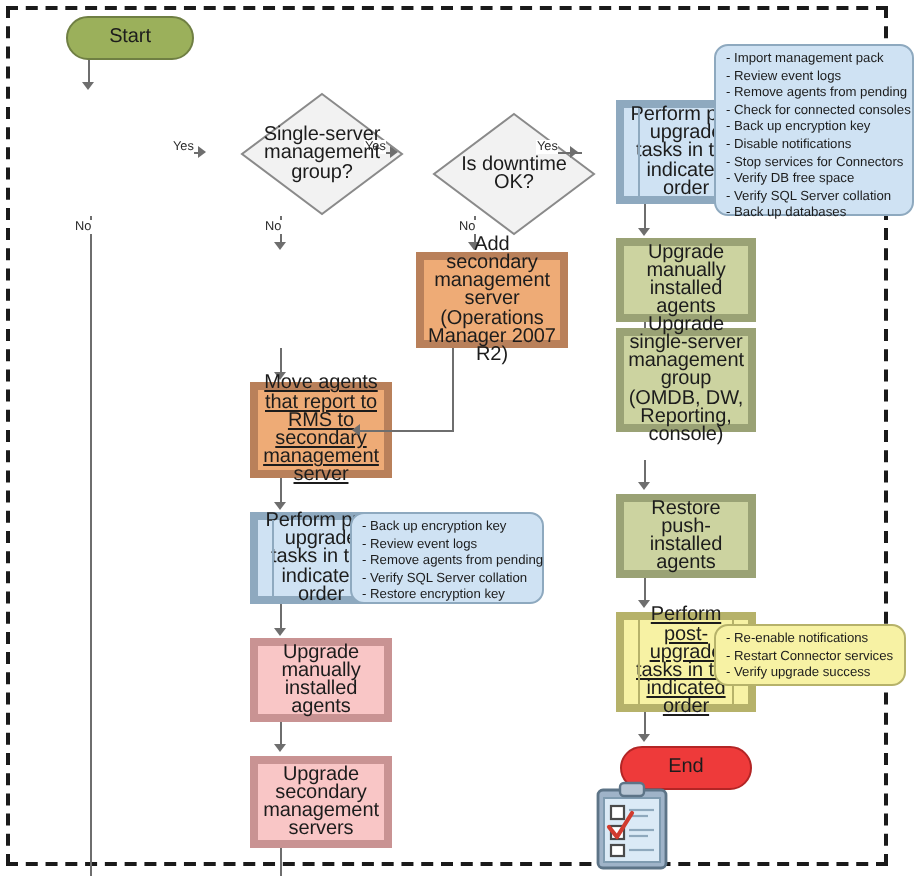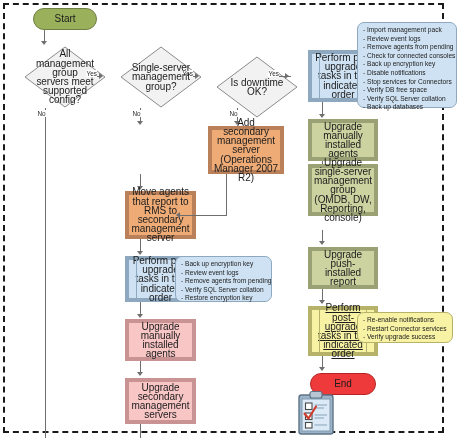--- a/index.html
+++ b/index.html
@@ -127,26 +127,20 @@
 
   <div id="frame"></div>
 
   <div class="node term start" style="left:13px;top:8px;width:64px;height:22px;">
     <span>Start</span>
   </div>
 
   <div class="line vline" style="left:44px;top:30px;width:1px;height:12px;"></div>
   <div class="arrow down" style="left:41px;top:41px;"></div>
 
-  <div class="node diamond" style="left:4px;top:46px;width:82px;height:62px;">
-    <svg class="dshape" viewBox="0 0 82 62" preserveAspectRatio="none">
-      <polygon points="41,1 81,31 41,61 1,31" fill="#f2f2f2" stroke="#8a8a8a" stroke-width="1"></polygon>
-    </svg>
-    <span class="dlabel">All management group servers meet supported config?</span>
-  </div>
 
   <div class="line hline" style="left:86px;top:76px;width:14px;height:1px;"></div>
   <div class="arrow right" style="left:99px;top:73px;"></div>
   <div class="elabel" style="left:86px;top:70px;">Yes</div>
 
   <div class="line vline" style="left:45px;top:108px;width:1px;height:330px;"></div>
   <div class="elabel" style="left:37px;top:110px;">No</div>
 
   <div class="node diamond" style="left:100px;top:46px;width:82px;height:62px;">
     <svg class="dshape" viewBox="0 0 82 62" preserveAspectRatio="none">
@@ -174,21 +168,21 @@
   <div class="arrow right" style="left:285px;top:73px;"></div>
   <div class="elabel" style="left:268px;top:70px;">Yes</div>
 
   <div class="line vline" style="left:237px;top:108px;width:1px;height:14px;"></div>
   <div class="arrow down" style="left:234px;top:121px;"></div>
   <div class="elabel" style="left:229px;top:110px;">No</div>
 
   <div class="line vline" style="left:140px;top:174px;width:1px;height:13px;"></div>
   <div class="arrow down" style="left:137px;top:186px;"></div>
 
-  <div class="node proc orange" style="left:105px;top:191px;width:71px;height:48px;">
+  <div class="node proc orange" style="left:105px;top:191px;width:71px;height:48px;text-decoration:underline;">
     <span>Move agents that report to RMS to secondary management server</span>
   </div>
   <div class="line vline" style="left:140px;top:239px;width:1px;height:13px;"></div>
   <div class="arrow down" style="left:137px;top:251px;"></div>
 
   <div class="node proc pre blue" style="left:105px;top:256px;width:71px;height:46px;">
     <span>Perform pre-upgrade tasks in the indicated order</span>
   </div>
   <div class="line vline" style="left:140px;top:302px;width:1px;height:13px;"></div>
   <div class="arrow down" style="left:137px;top:314px;"></div>
@@ -245,21 +239,21 @@
   <div class="line vline" style="left:322px;top:161px;width:1px;height:12px;"></div>
   <div class="arrow down" style="left:319px;top:172px;"></div>
 
   <div class="node proc olive" style="left:288px;top:164px;width:70px;height:52px;">
     <span>Upgrade single-server management group (OMDB, DW, Reporting, console)</span>
   </div>
   <div class="line vline" style="left:322px;top:230px;width:1px;height:12px;"></div>
   <div class="arrow down" style="left:319px;top:241px;"></div>
 
   <div class="node proc olive" style="left:288px;top:247px;width:70px;height:42px;">
-    <span>Upgrade push-installed report</span>
+    <span>Restore push-installed agents</span>
   </div>
   <div class="line vline" style="left:322px;top:289px;width:1px;height:12px;"></div>
   <div class="arrow down" style="left:319px;top:300px;"></div>
 
   <div class="node proc pre yellow" style="left:288px;top:306px;width:70px;height:50px;text-decoration:underline;">
     <span>Perform post-upgrade tasks in the indicated order</span>
   </div>
 
   <div class="callout cyellow" style="left:357px;top:312px;width:96px;height:31px;">
     <div>- Re-enable notifications</div>

